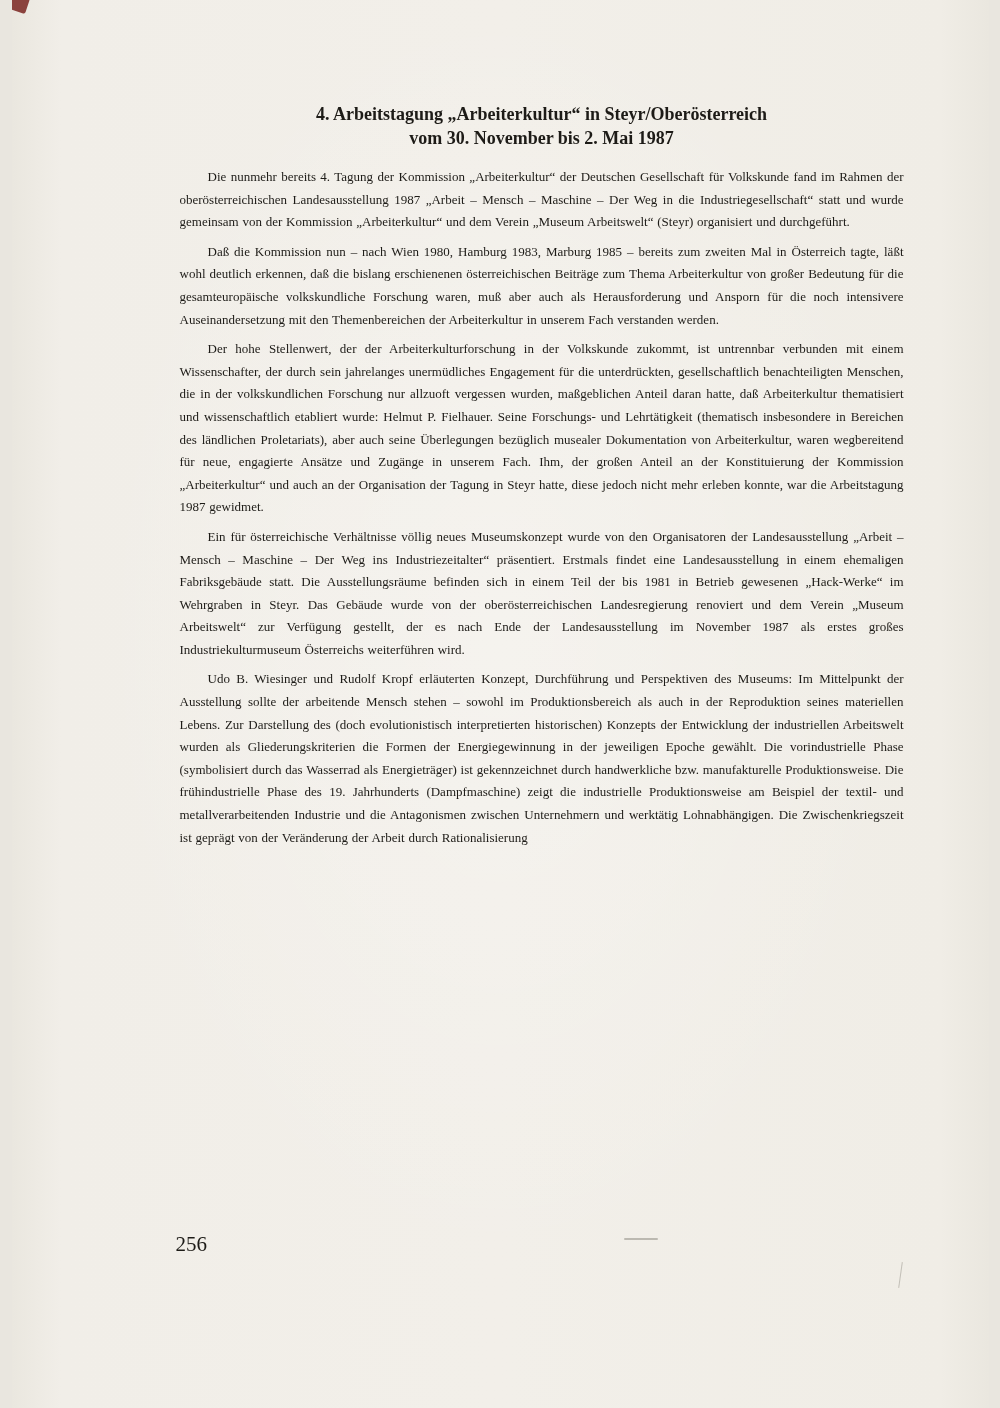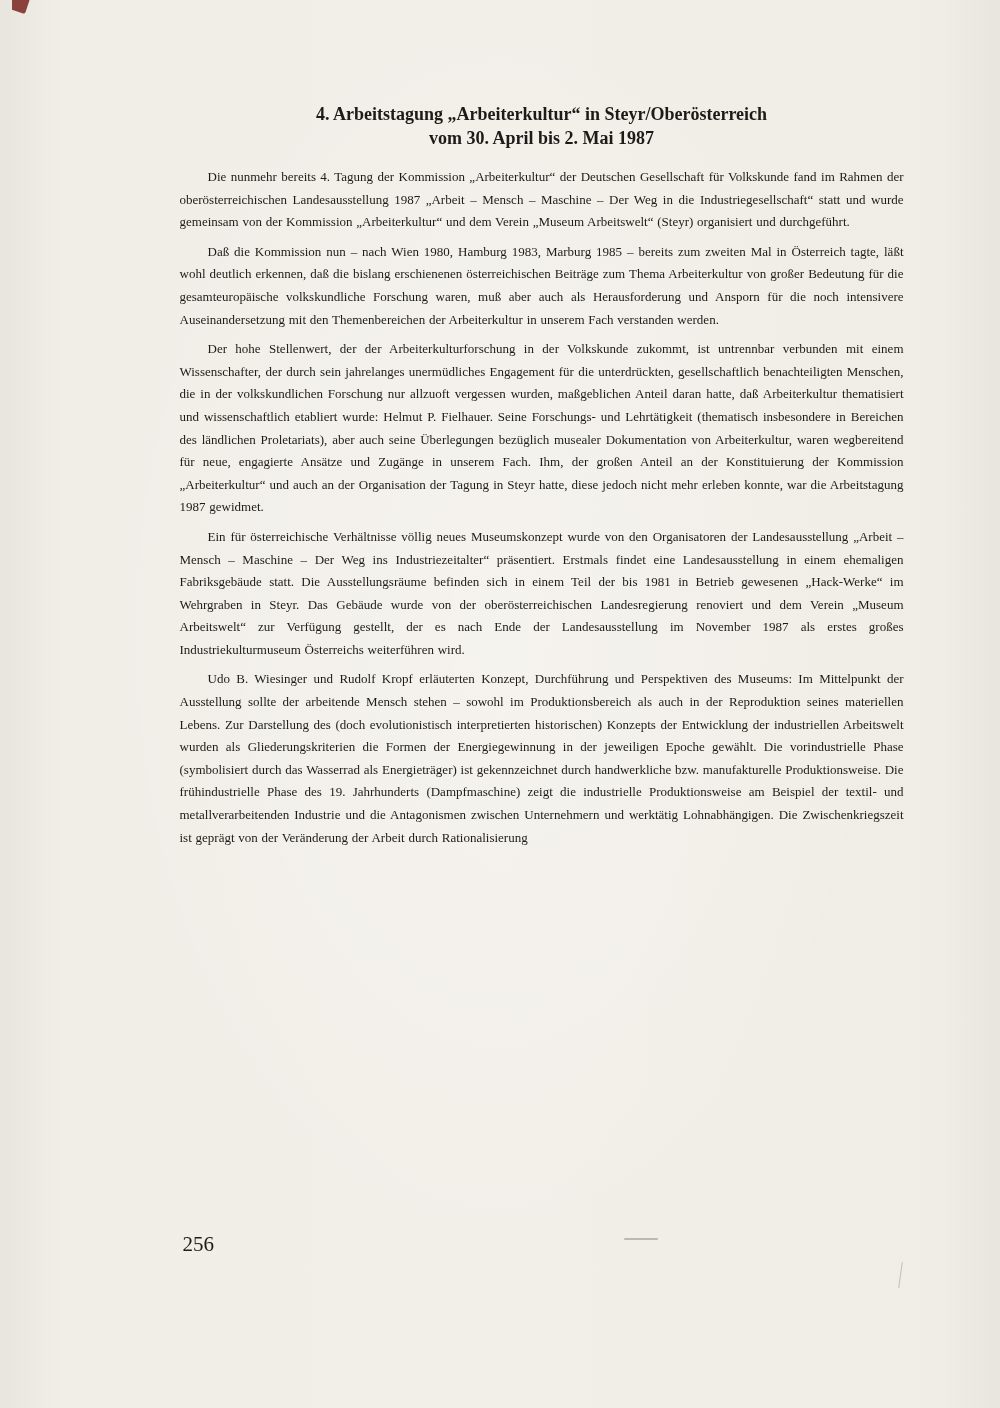--- a/index.html
+++ b/index.html
@@ -51,21 +51,21 @@
     font-size: 13px;
     line-height: 22.6px;
     text-align: justify;
     text-indent: 28px;
     hyphens: auto;
     -webkit-hyphens: auto;
     word-spacing: 0.5px;
   }
   .page-number {
     position: absolute;
-    left: 171px;
+    left: 164px;
     top: 1232px;
     font-size: 21px;
     line-height: 24px;
   }
   .scan-dash {
     position: absolute;
     left: 612px;
     top: 1238px;
     width: 34px;
     height: 2px;
@@ -85,21 +85,21 @@
 </head>
 <body>
 
 <div class="scan-page">
 
   <div class="corner-mark"></div>
 
   <div class="content">
     <h1 class="title">
       <span class="title-line">4. Arbeitstagung „Arbeiterkultur“ in Steyr/Oberösterreich</span>
-      <span class="title-line">vom 30. April bis 2. Mai 1987</span>
+      <span class="title-line">vom 30. November bis 2. Mai 1987</span>
     </h1>
 
     <div class="body" id="body-container">
         <p lang="de">Die nunmehr bereits 4. Tagung der Kommission „Arbeiterkultur“ der Deutschen Gesellschaft für Volkskunde fand im Rahmen der oberösterreichischen Landesausstellung 1987 „Arbeit – Mensch – Maschine – Der Weg in die Industriegesellschaft“ statt und wurde gemeinsam von der Kommission „Arbeiterkultur“ und dem Verein „Museum Arbeitswelt“ (Steyr) organisiert und durchgeführt.</p>
         <p lang="de">Daß die Kommission nun – nach Wien 1980, Hamburg 1983, Marburg 1985 – bereits zum zweiten Mal in Österreich tagte, läßt wohl deutlich erkennen, daß die bislang erschienenen österreichischen Beiträge zum Thema Arbeiterkultur von großer Bedeutung für die gesamteuropäische volkskundliche Forschung waren, muß aber auch als Herausforderung und Ansporn für die noch intensivere Auseinandersetzung mit den Themenbereichen der Arbeiterkultur in unserem Fach verstanden werden.</p>
         <p lang="de">Der hohe Stellenwert, der der Arbeiterkulturforschung in der Volkskunde zukommt, ist untrennbar verbunden mit einem Wissenschafter, der durch sein jahrelanges unermüdliches Engagement für die unterdrückten, gesellschaftlich benachteiligten Menschen, die in der volkskundlichen Forschung nur allzuoft vergessen wurden, maßgeblichen Anteil daran hatte, daß Arbeiterkultur thematisiert und wissenschaftlich etabliert wurde: Helmut P. Fielhauer. Seine Forschungs- und Lehrtätigkeit (thematisch insbesondere in Bereichen des ländlichen Proletariats), aber auch seine Überlegungen bezüglich musealer Dokumentation von Arbeiterkultur, waren wegbereitend für neue, engagierte Ansätze und Zugänge in unserem Fach. Ihm, der großen Anteil an der Konstituierung der Kommission „Arbeiterkultur“ und auch an der Organisation der Tagung in Steyr hatte, diese jedoch nicht mehr erleben konnte, war die Arbeitstagung 1987 gewidmet.</p>
         <p lang="de">Ein für österreichische Verhältnisse völlig neues Museumskonzept wurde von den Organisatoren der Landesausstellung „Arbeit – Mensch – Maschine – Der Weg ins Industriezeitalter“ präsentiert. Erstmals findet eine Landesausstellung in einem ehemaligen Fabriksgebäude statt. Die Ausstellungsräume befinden sich in einem Teil der bis 1981 in Betrieb gewesenen „Hack-Werke“ im Wehrgraben in Steyr. Das Gebäude wurde von der oberösterreichischen Landesregierung renoviert und dem Verein „Museum Arbeitswelt“ zur Verfügung gestellt, der es nach Ende der Landesausstellung im November 1987 als erstes großes Industriekulturmuseum Österreichs weiterführen wird.</p>
         <p lang="de">Udo B. Wiesinger und Rudolf Kropf erläuterten Konzept, Durchführung und Perspektiven des Museums: Im Mittelpunkt der Ausstellung sollte der arbeitende Mensch stehen – sowohl im Produktionsbereich als auch in der Reproduktion seines materiellen Lebens. Zur Darstellung des (doch evolutionistisch interpretierten historischen) Konzepts der Entwicklung der industriellen Arbeitswelt wurden als Gliederungskriterien die Formen der Energiegewinnung in der jeweiligen Epoche gewählt. Die vorindustrielle Phase (symbolisiert durch das Wasserrad als Energieträger) ist gekennzeichnet durch handwerkliche bzw. manufakturelle Produktionsweise. Die frühindustrielle Phase des 19. Jahrhunderts (Dampfmaschine) zeigt die industrielle Produktionsweise am Beispiel der textil- und metallverarbeitenden Industrie und die Antagonismen zwischen Unternehmern und werktätig Lohnabhängigen. Die Zwischenkriegszeit ist geprägt von der Veränderung der Arbeit durch Rationalisierung</p>
       </div>
   </div>

